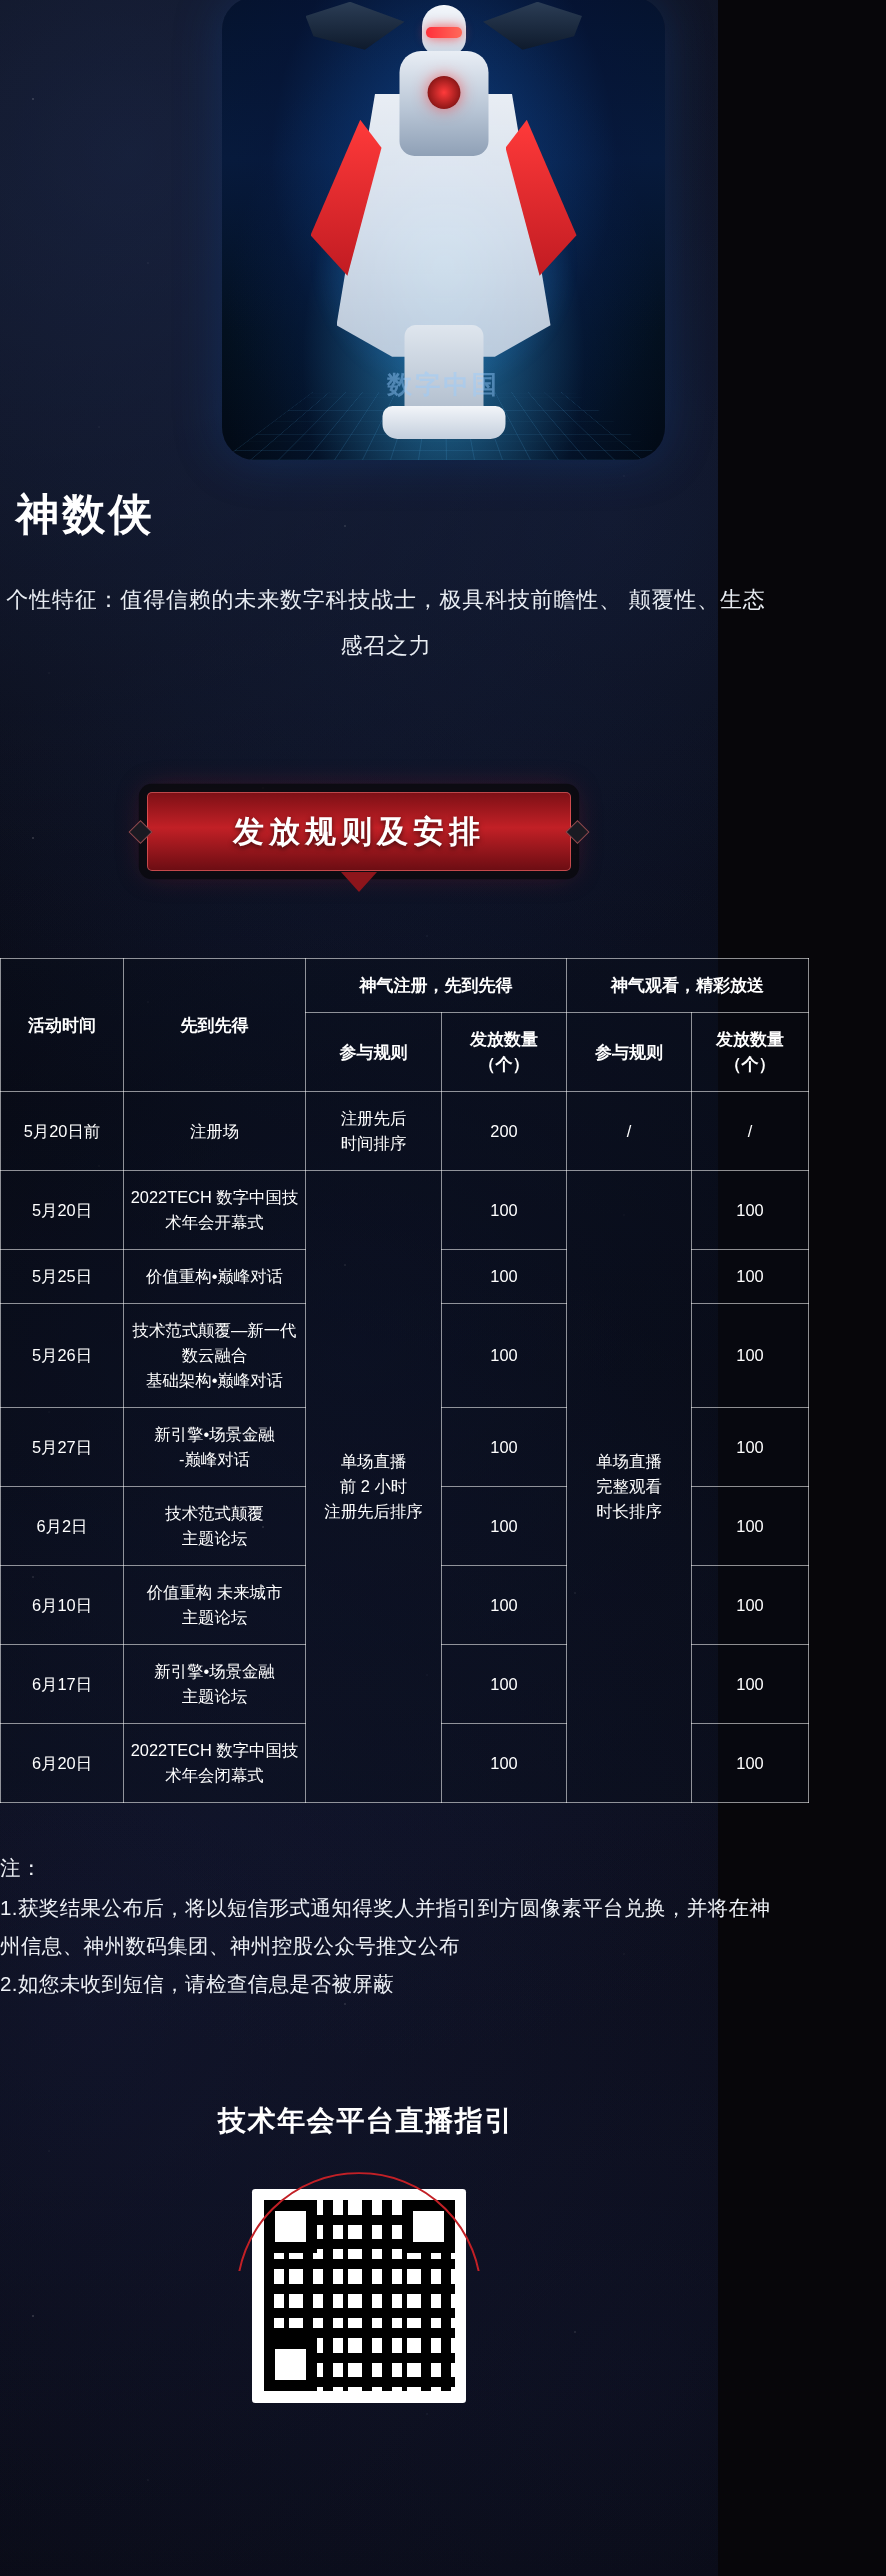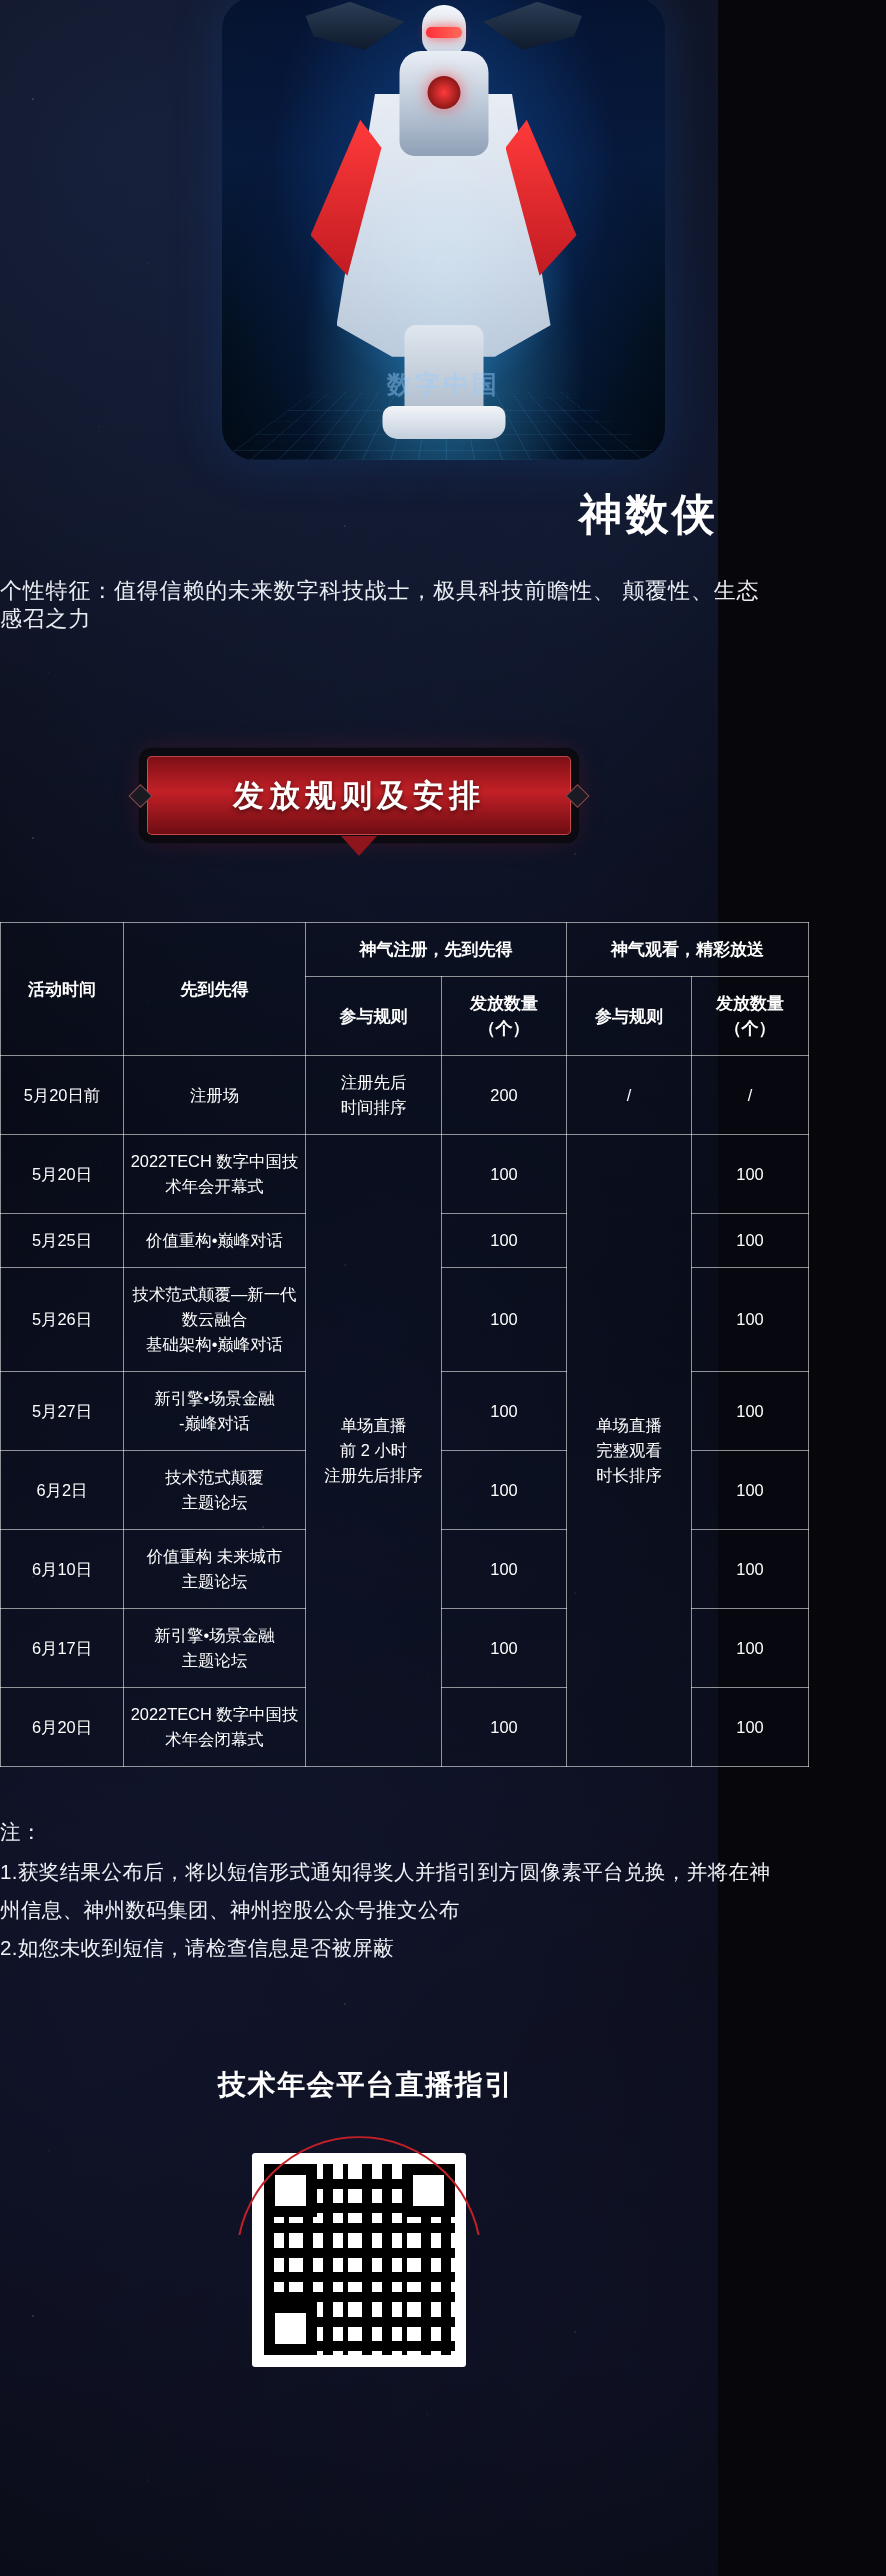--- a/index.html
+++ b/index.html
@@ -154,33 +154,33 @@
     border-radius: 10px 10px 15px 15px;
   }
   .hero-tag {
     position: absolute; left: 50%; bottom: 59px; transform: translateX(-50%);
     font-size: 25px; letter-spacing: 3.3px; color: rgba(150,205,255,0.45);
     font-weight: bold;
   }
 
   
   .char-name {
-    text-align: right;
+    text-align: left;
     font-size: 43px;
     font-weight: bold;
     letter-spacing: 3.3px;
-    margin: 18px 0 0 0;
+    margin: 18px 0 0 16px;
     color: #ffffff;
   }
   .char-desc {
     margin: 33px auto 0;
     width: 772px;
-    text-align: left;
+    text-align: center;
     font-size: 22px;
-    line-height: 28px;
+    line-height: 46px;
     color: #e9edf3;
     letter-spacing: 0.8px;
   }
 
   
   .banner-wrap {
     margin-top: 123px;
     display: flex;
     justify-content: center;
     position: relative;

